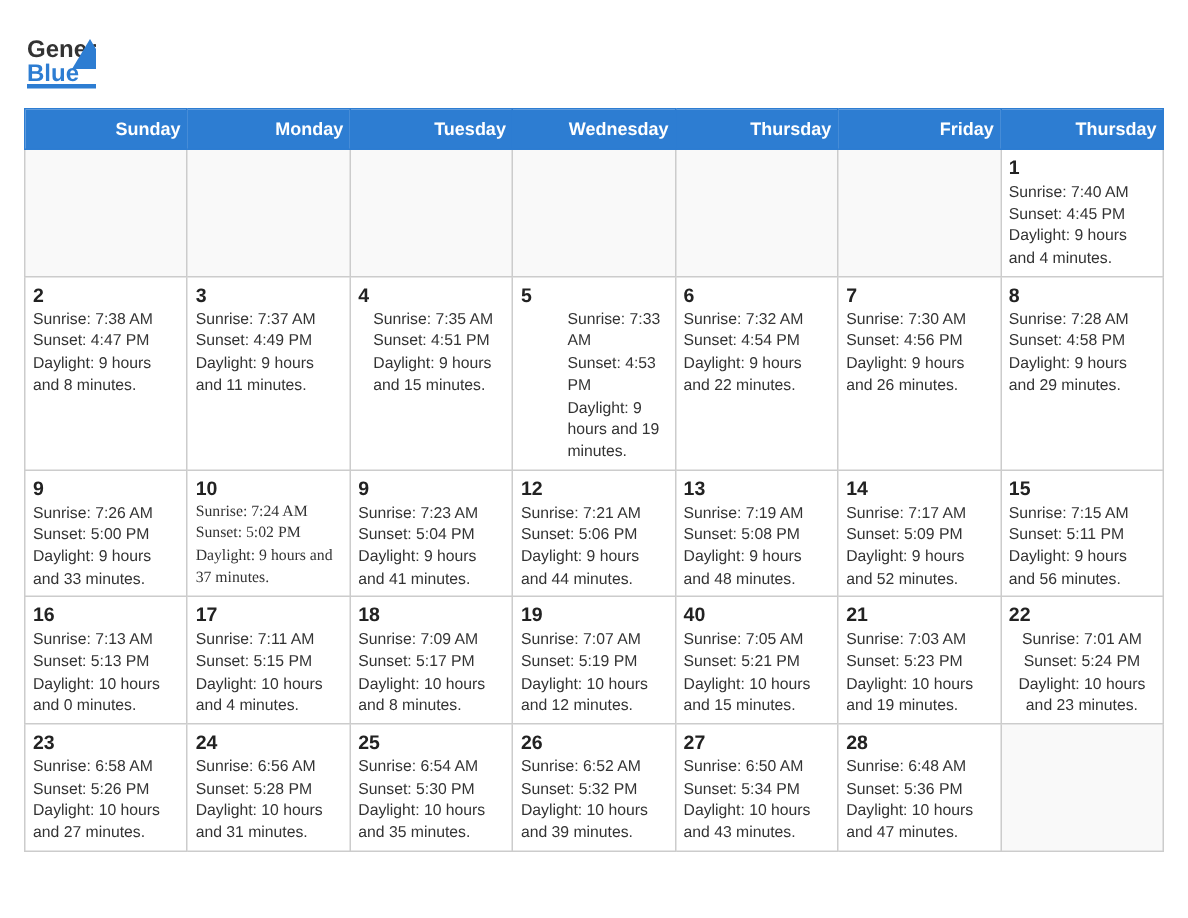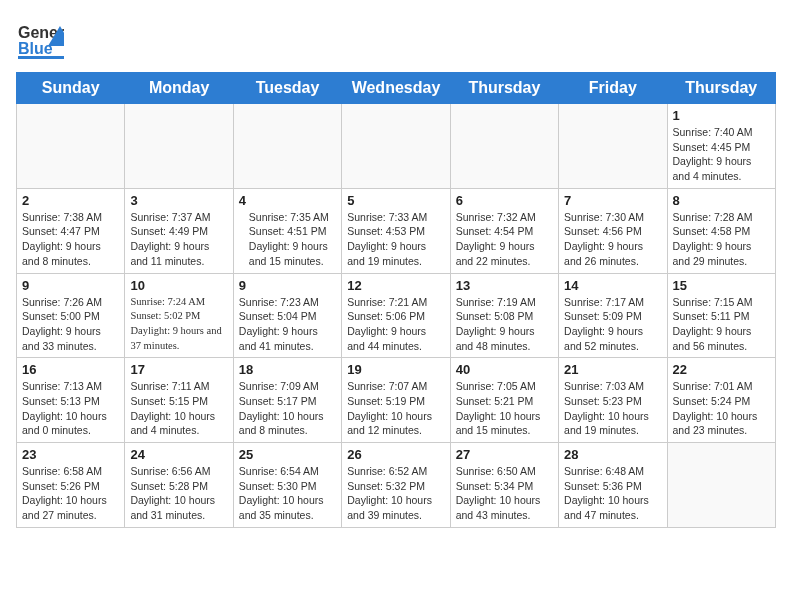--- a/index.html
+++ b/index.html
@@ -30,23 +30,23 @@
     }
     .calendar {
       width: 100%;
       border-collapse: collapse;
       font-size: 11px;
     }
     .calendar th {
       background: #2d7dd2;
       color: #fff;
       padding: 6px 4px;
-      text-align: center;
+      text-align: right;
       font-weight: bold;
-      font-size: 16px;
+      font-size: 12px;
       border: 1px solid #2d7dd2;
     }
     .calendar td {
       border: 1px solid #ccc;
       vertical-align: top;
       padding: 4px 5px;
       width: 108px;
       min-height: 80px;
       background: #fff;
     }
@@ -129,21 +129,21 @@
 Daylight: 9 hours and 11 minutes.</div>
         </td>
         <td>
           <span class="day-num">4</span>
           <div class="day-info" style="white-space: pre-line; margin-left: 10px;">Sunrise: 7:35 AM
 Sunset: 4:51 PM
 Daylight: 9 hours and 15 minutes.</div>
         </td>
         <td>
           <span class="day-num">5</span>
-          <div class="day-info" style="white-space: pre-line;">Sunrise: 7:33 AM
+          <div class="day-info" style="white-space: pre-line; margin-left: 31px;">Sunrise: 7:33 AM
 Sunset: 4:53 PM
 Daylight: 9 hours and 19 minutes.</div>
         </td>
         <td>
           <span class="day-num">6</span>
           <div class="day-info" style="white-space: pre-line;">Sunrise: 7:32 AM
 Sunset: 4:54 PM
 Daylight: 9 hours and 22 minutes.</div>
         </td>
         <td>
@@ -235,21 +235,21 @@
 Daylight: 10 hours and 15 minutes.</div>
         </td>
         <td>
           <span class="day-num">21</span>
           <div class="day-info" style="white-space: pre-line;">Sunrise: 7:03 AM
 Sunset: 5:23 PM
 Daylight: 10 hours and 19 minutes.</div>
         </td>
         <td>
           <span class="day-num">22</span>
-          <div class="day-info" style="white-space: pre-line;">Sunrise: 7:01 AM
+          <div class="day-info" style="white-space: pre-line; text-align: center;">Sunrise: 7:01 AM
 Sunset: 5:24 PM
 Daylight: 10 hours and 23 minutes.</div>
         </td>
       </tr>
       <tr>
         <td>
           <span class="day-num">23</span>
           <div class="day-info" style="white-space: pre-line;">Sunrise: 6:58 AM
 Sunset: 5:26 PM
 Daylight: 10 hours and 27 minutes.</div>

